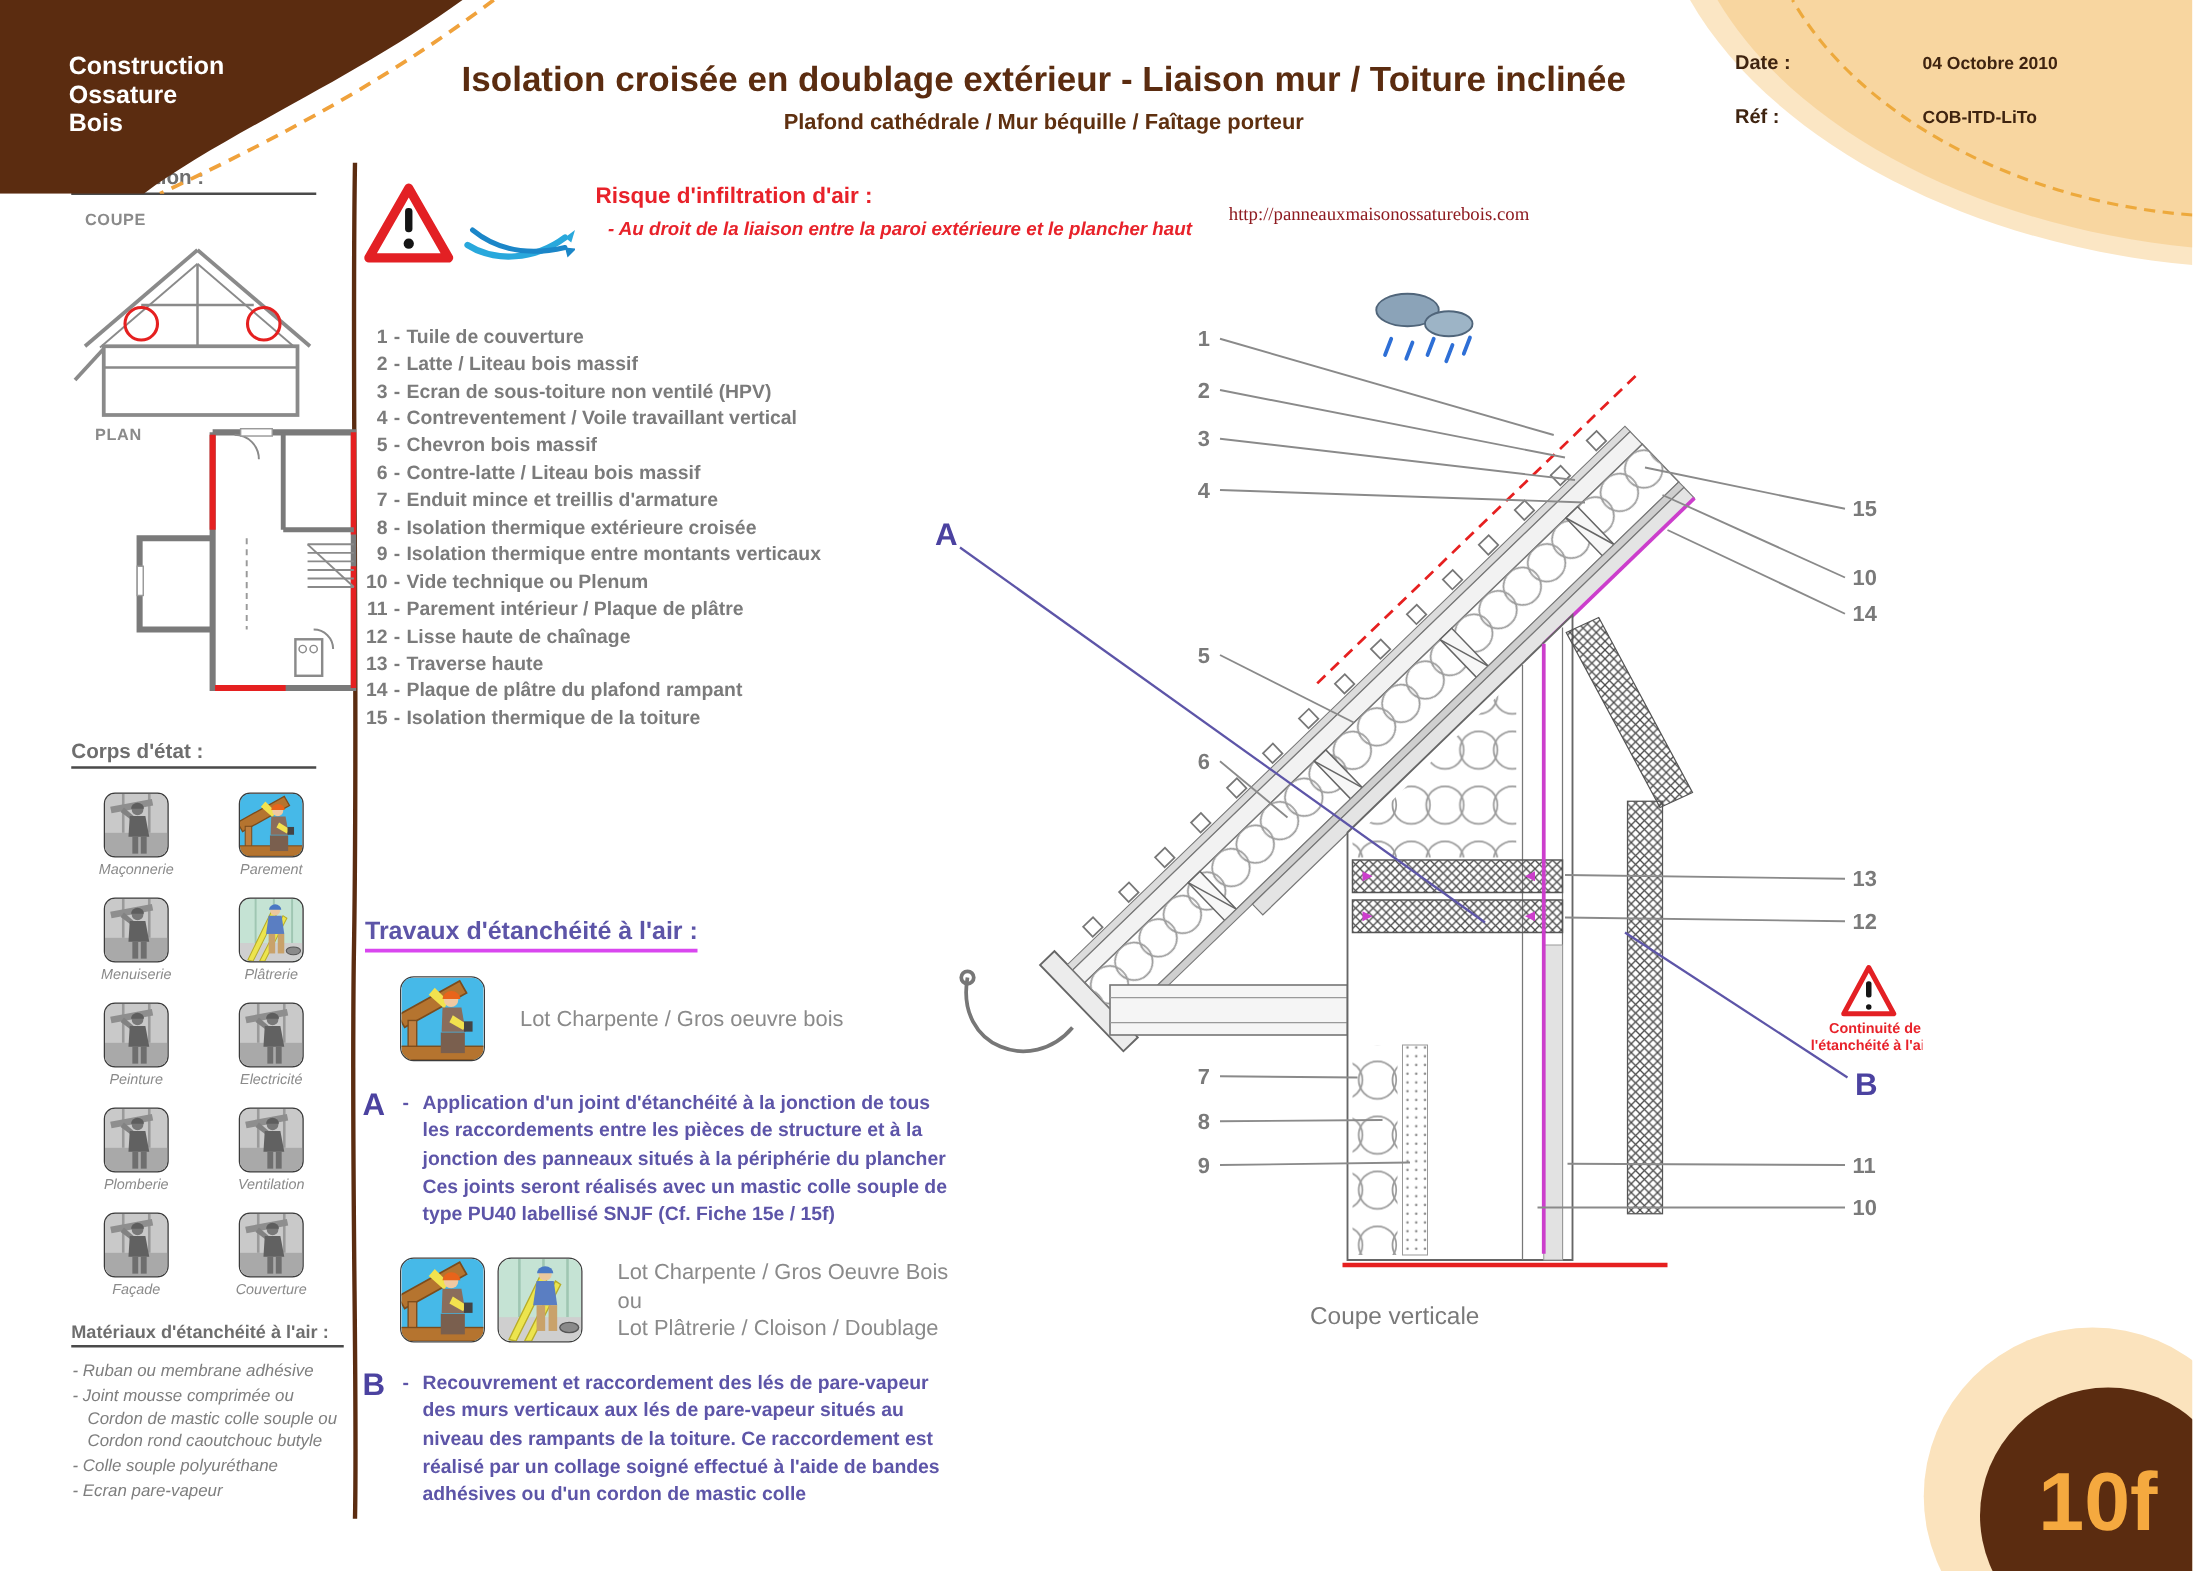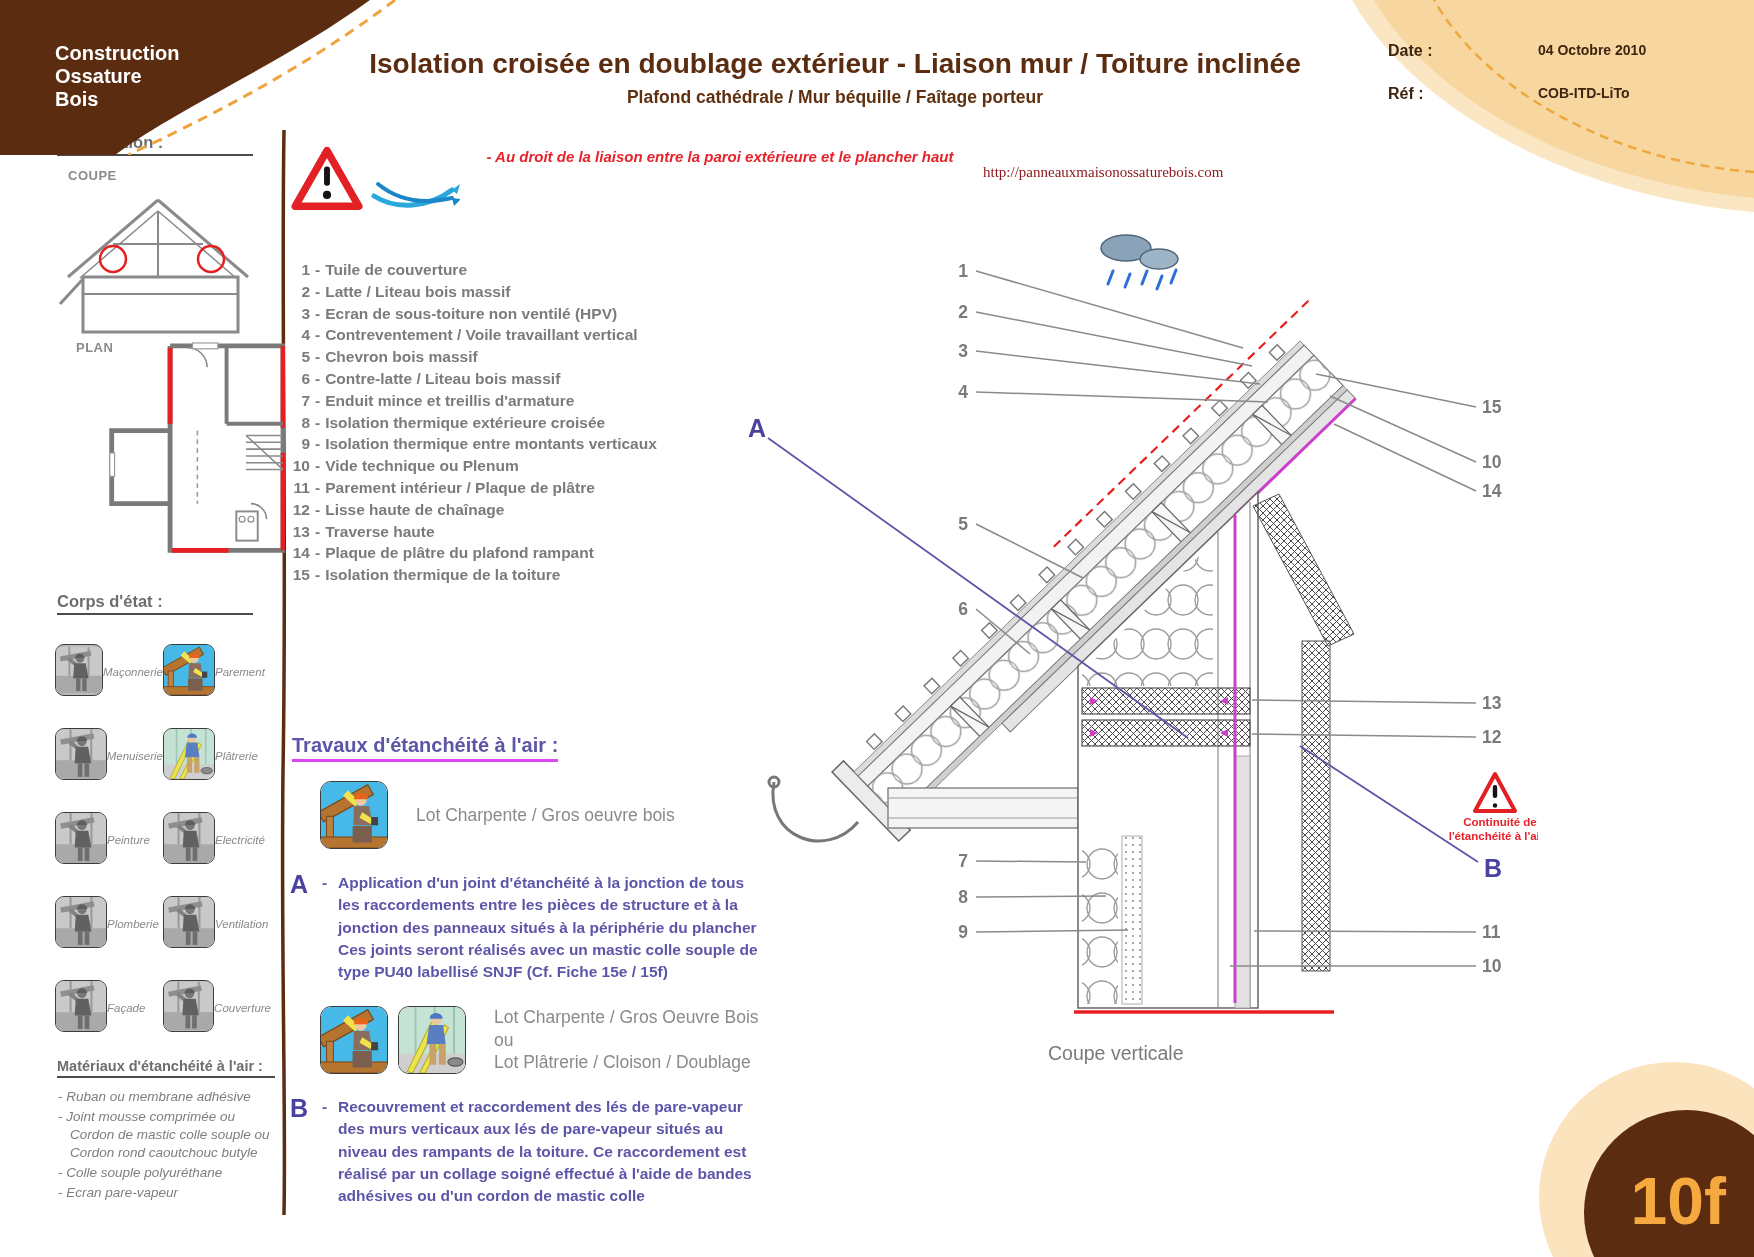--- a/index.html
+++ b/index.html
@@ -16,21 +16,21 @@
   .subtitle{left:320px;top:87px;width:1030px;text-align:center;color:#5f3010;font-weight:bold;font-size:17.5px;z-index:2;}
   
   .sec-h{color:#6e6e6e;font-weight:bold;font-size:16.5px;border-bottom:2.5px solid #4a4a4a;padding-bottom:2px;}
   .loc-h{left:57px;top:133px;width:196px;}
   .corps-h{left:57px;top:592px;width:196px;}
   .mats-h{left:57px;top:1058px;width:218px;font-size:14.5px;}
   .mini-label{color:#8a8a8a;font-weight:bold;font-size:13px;letter-spacing:.5px;}
   .coupe-label{left:68px;top:168px;}
   .plan-label{left:76px;top:340px;}
   .trades{left:55px;top:634px;width:216px;display:grid;grid-template-columns:108px 108px;row-gap:12px;z-index:2;}
-  .trade{display:flex;flex-direction:row;align-items:center;height:72px;}
+  .trade{display:flex;flex-direction:column;align-items:center;height:72px;}
   .ticon{width:50px;height:50px;border:1.5px solid #3c3c3c;border-radius:9px;overflow:hidden;background:#bbb;}
   .ticon svg{display:block;width:100%;height:100%;}
   .trade-label{color:#8a8a8a;font-style:italic;font-size:11.5px;margin-top:4px;}
   .mats{left:58px;top:1088px;width:220px;color:#7e7e7e;font-style:italic;font-size:13.5px;line-height:18px;list-style:none;margin:0;padding:0;}
   .mats li{padding-left:12px;text-indent:-12px;margin-bottom:2px;}
   
   .risk{left:290px;top:146px;display:flex;z-index:2;}
   .risk-text{margin-left:16px;}
   .risk-title{color:#e8222a;font-weight:bold;font-size:18px;margin-bottom:6px;}
   .risk-item{color:#e8222a;font-weight:bold;font-style:italic;font-size:15px;line-height:21px;margin-left:10px;}
@@ -291,20 +291,21 @@
         <use href="#sym-warning"></use>
       </svg>
     <svg width="92" height="34" viewBox="0 0 92 34">
       <path d="M6,18 C28,32 60,30 84,12" stroke="#29a8dc" stroke-width="5" fill="none" stroke-linecap="round"></path>
       <path d="M10,6 C32,24 58,26 84,20" stroke="#1b86c8" stroke-width="4" fill="none" stroke-linecap="round"></path>
       <path d="M84,12 l8,-6 -3,10 z" fill="#29a8dc"></path>
       <path d="M84,20 l9,1 -7,7 z" fill="#1b86c8"></path>
     </svg>
   </div>
   <div class="risk-text">
+    <div class="risk-title">Risque d'infiltration d'air :</div>
     <div class="risk-item">- Au droit de la liaison entre la paroi extérieure et le plancher haut</div>
   </div>
 </div>
 
 <div class="abs legend">
   <div class="legend-row">
       <span class="num">1</span>
       <span class="dash">-</span>
       <span>Tuile de couverture</span>
     </div>

